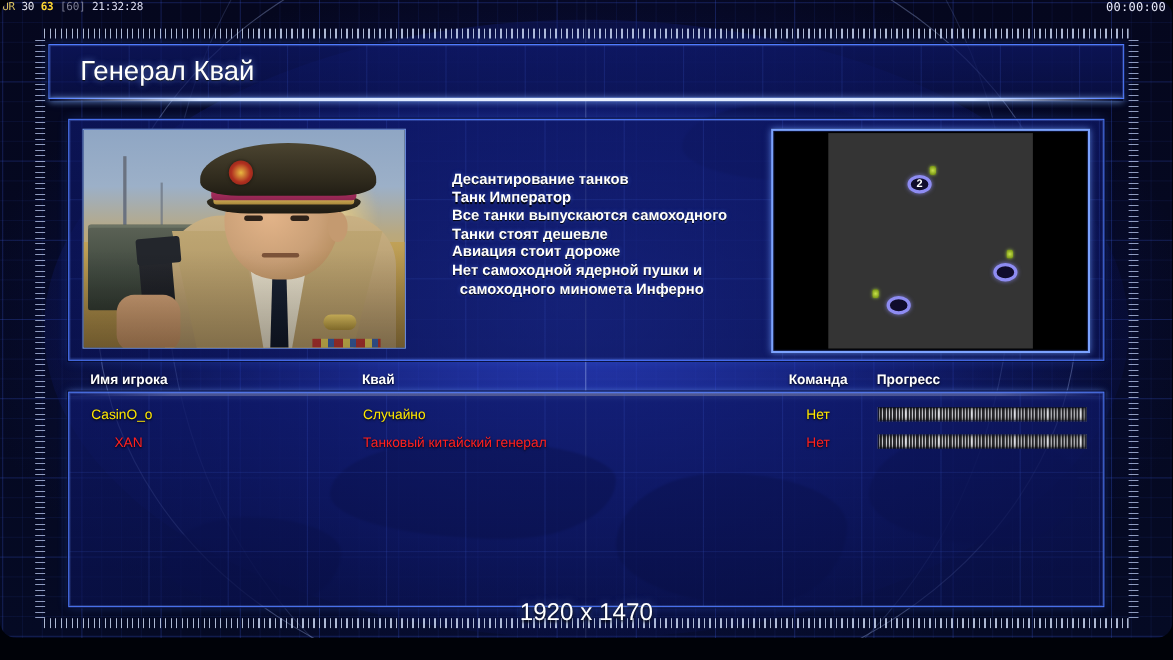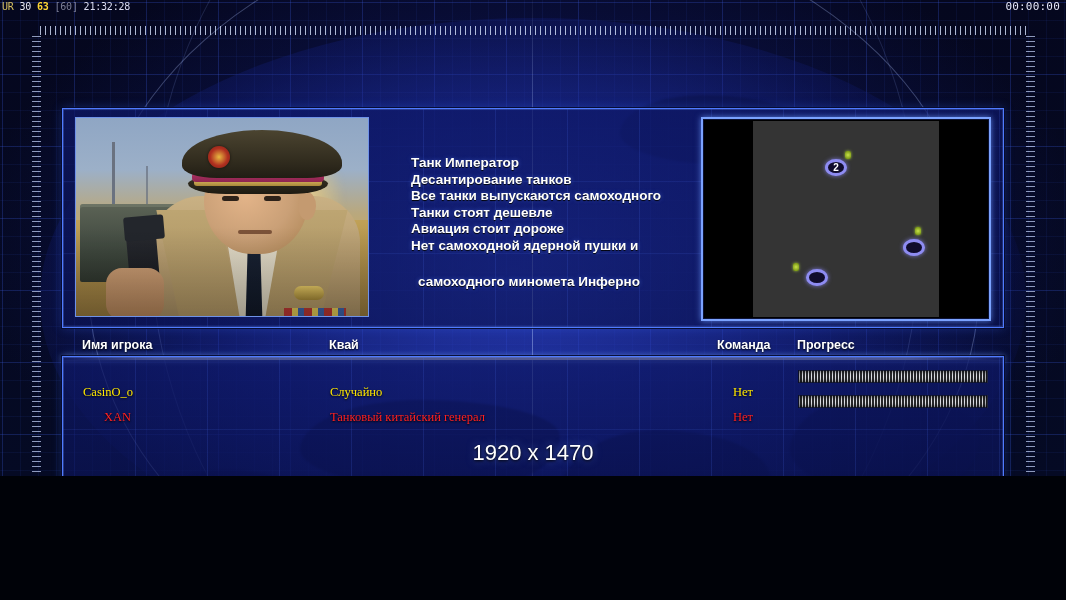--- a/index.html
+++ b/index.html
@@ -6,25 +6,26 @@
 
   html, body {
     width: 1066px; height: 600px;
     overflow: hidden;
     background: #000208;
     font-family: "Liberation Sans", sans-serif;
   }
 
   #screen {
     position: relative;
-    width: 1066px; height: 476px;
+    width: 1066px; height: 580px;
     overflow: hidden;
     background:
       radial-gradient(ellipse 700px 420px at 50% 52%, rgba(40,60,190,0.55) 0%, rgba(16,26,110,0.30) 55%, rgba(2,4,28,0.0) 80%),
       linear-gradient(180deg, #05071e 0%, #050a24 100%);
+    border-radius: 15px;
   }
 
   
   .grid-field {
     position: absolute; inset: 0;
     background-image:
       linear-gradient(to right, rgba(60,90,220,0.20) 1px, transparent 1px),
       linear-gradient(to bottom, rgba(60,90,220,0.20) 1px, transparent 1px),
       linear-gradient(to right, rgba(50,80,200,0.10) 1px, transparent 1px),
       linear-gradient(to bottom, rgba(50,80,200,0.10) 1px, transparent 1px);
@@ -305,21 +306,21 @@
     position: absolute; left: 348px; top: 46px; width: 330px;
   }
   #desc .line {
     font-size: 13.5px;
     line-height: 16.6px;
     color: #ffffff;
     text-shadow: 0 1px 1px #000, 0 0 4px rgba(90,130,255,0.5);
     white-space: nowrap;
     font-weight: bold;
   }
-  #desc .line.indent { padding-left: 7px; margin-top: 19px; }
+  #desc .line.indent { padding-left: 7px; }
 
   
   #minimap-wrap {
     position: absolute; right: 12px; top: 8px; width: 290px; height: 204px;
     border: 2px solid #7ba2ff;
     box-shadow: 0 0 6px rgba(110,155,255,0.75), inset 0 0 0 1px #0b1133;
     background: #000;
   }
   #minimap {
     position: absolute; inset: 2px;
@@ -365,26 +366,25 @@
     position: absolute; left: 62px; top: 357px; width: 942px; height: 3px;
     background: linear-gradient(90deg, rgba(140,180,255,0.1), #dce8ff 10%, #ffffff 50%, #dce8ff 90%, rgba(140,180,255,0.1));
     box-shadow: 0 0 6px rgba(150,190,255,0.9);
     pointer-events: none;
   }
 
   .prow {
     position: absolute; left: 0; width: 100%; height: 24px;
   }
   .pcell {
-    position: absolute; top: 15px;
+    position: absolute; top: 0;
     font-size: 12.5px;
     line-height: 24px;
     white-space: nowrap;
     text-shadow: 0 1px 2px #000;
-    font-family: Liberation Serif, serif;
   }
   .c-name { left: 20px; }
   .c-army { left: 267px; }
   .c-team { left: 670px; }
   .progress {
     position: absolute; left: 735px; top: 5px; width: 190px; height: 13px;
     background:
       repeating-linear-gradient(to right,
         rgba(240,240,240,0.92) 0px, rgba(240,240,240,0.92) 1px,
         rgba(40,40,40,0.95) 1px, rgba(40,40,40,0.95) 3px);
@@ -427,20 +427,24 @@
     <div class="fps">
       <span class="lbl">UR</span>
       <span class="v1">30</span>
       <span class="v2">63</span>
       <span class="v3">[60]</span>
       <span class="clk">21:32:28</span>
     </div>
     <div class="timer">00:00:00</div>
   </div>
 
+  <div class="panel" id="title-panel">
+    <div id="title-text">Генерал Квай</div>
+    <div class="title-underline"></div>
+  </div>
 
   <div class="panel" id="info-panel">
 
     <div id="portrait">
       <div class="pt-sky"></div>
       <div class="pt-sun"></div>
       <div class="pt-field"></div>
       <div class="pt-pole"></div>
       <div class="pt-pole2"></div>
       <div class="pt-tank"></div>
@@ -464,22 +468,22 @@
       <div class="pt-capbadge"></div>
       <div class="pt-medal"></div>
       <div class="pt-ribbons"></div>
       <div class="pt-gun"></div>
       <div class="pt-gun-slide"></div>
       <div class="pt-hand"></div>
       <div class="pt-shade"></div>
     </div>
 
     <div id="desc">
+        <div class="line">Десантирование танков</div>
         <div class="line">Танк Император</div>
-        <div class="line">Десантирование танков</div>
         <div class="line">Все танки выпускаются самоходного</div>
         <div class="line">Танки стоят дешевле</div>
         <div class="line">Авиация стоит дороже</div>
         <div class="line">Нет самоходной ядерной пушки и</div>
         <div class="line indent">самоходного миномета Инферно</div>
       </div>
 
     <div id="minimap-wrap">
       <div id="minimap">
         <div class="mm-terrain"></div>

